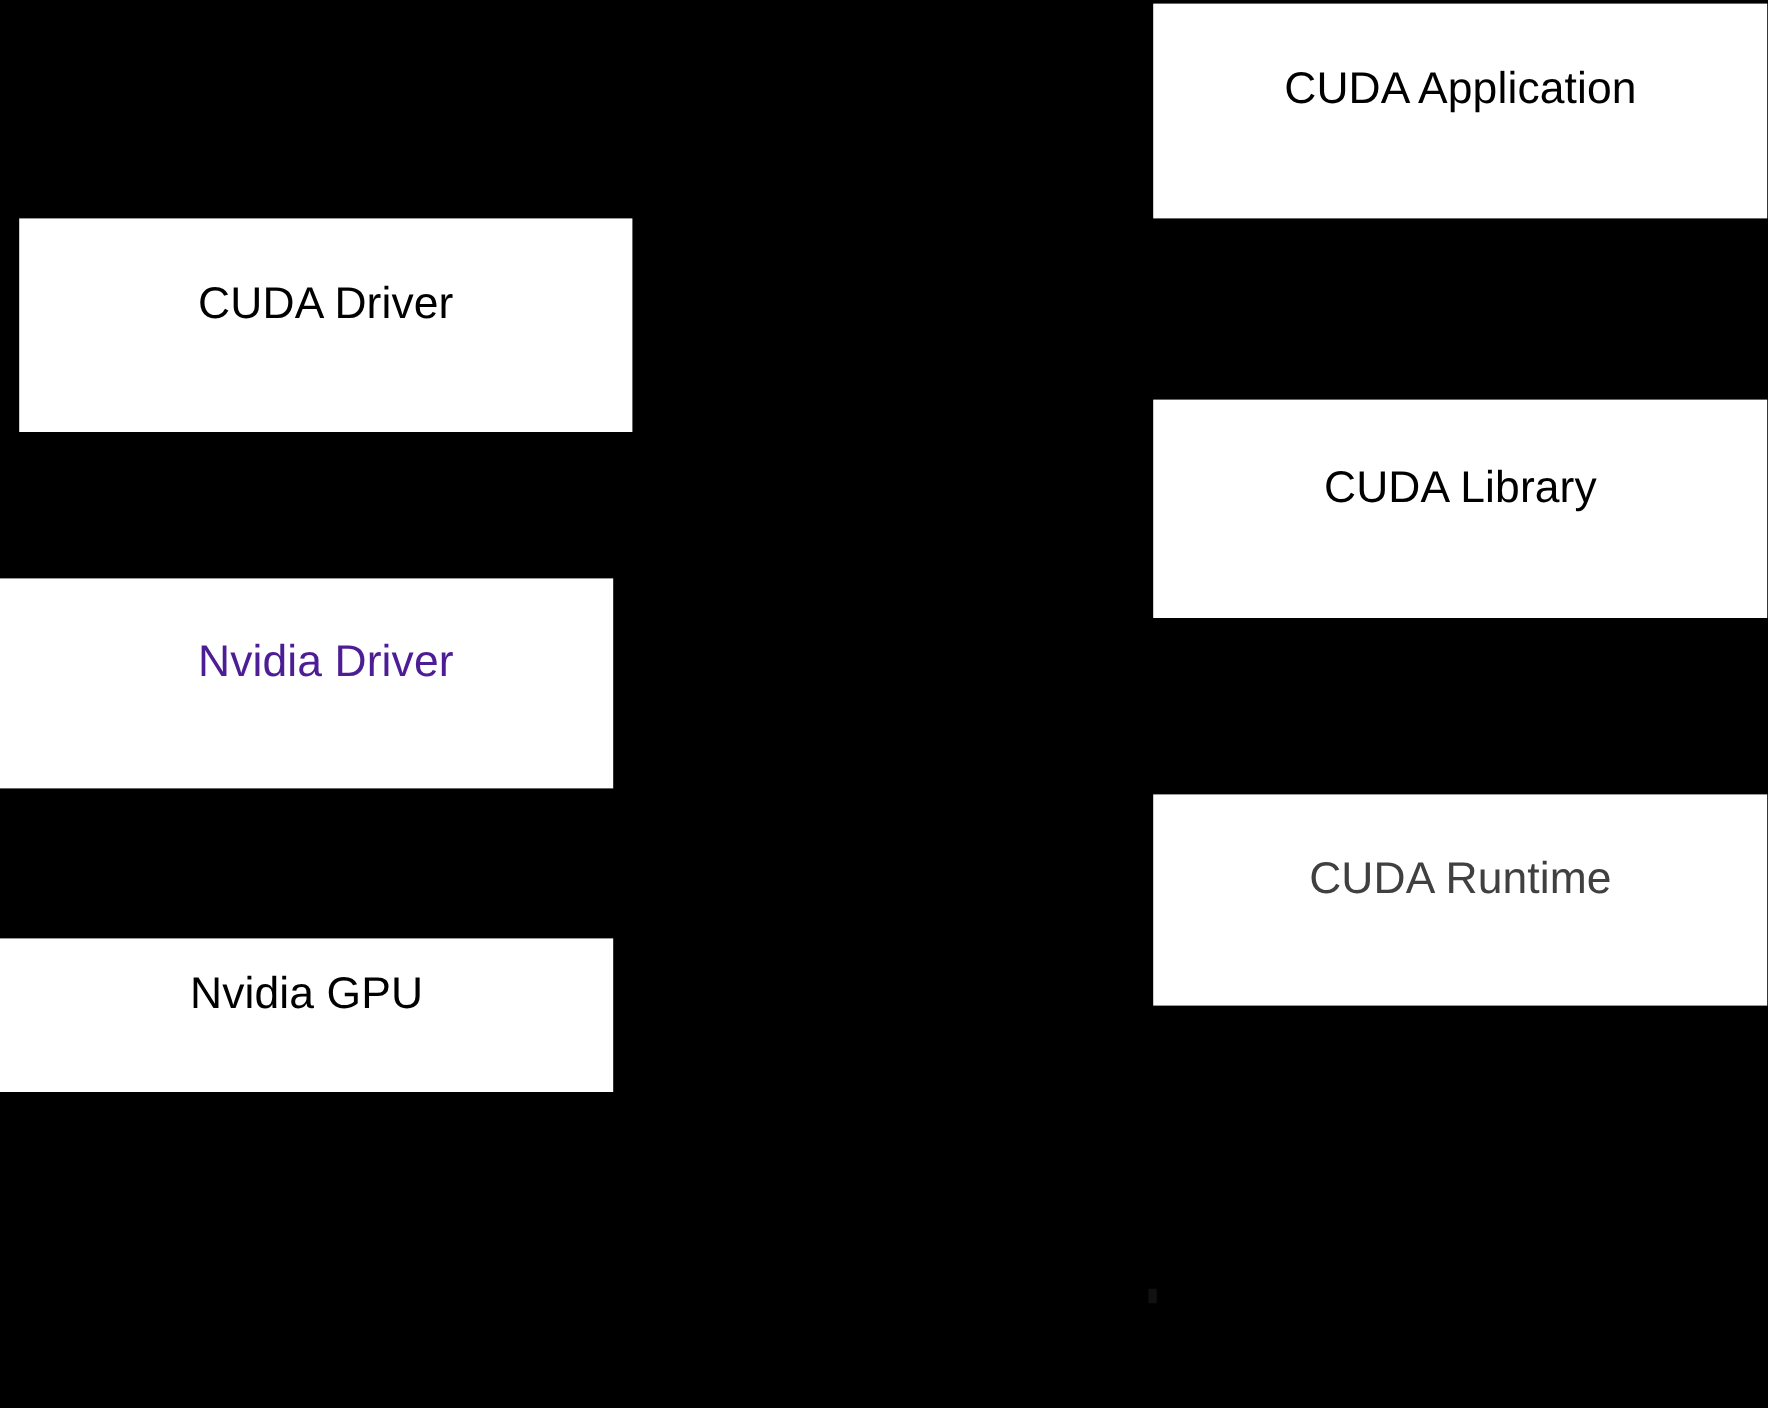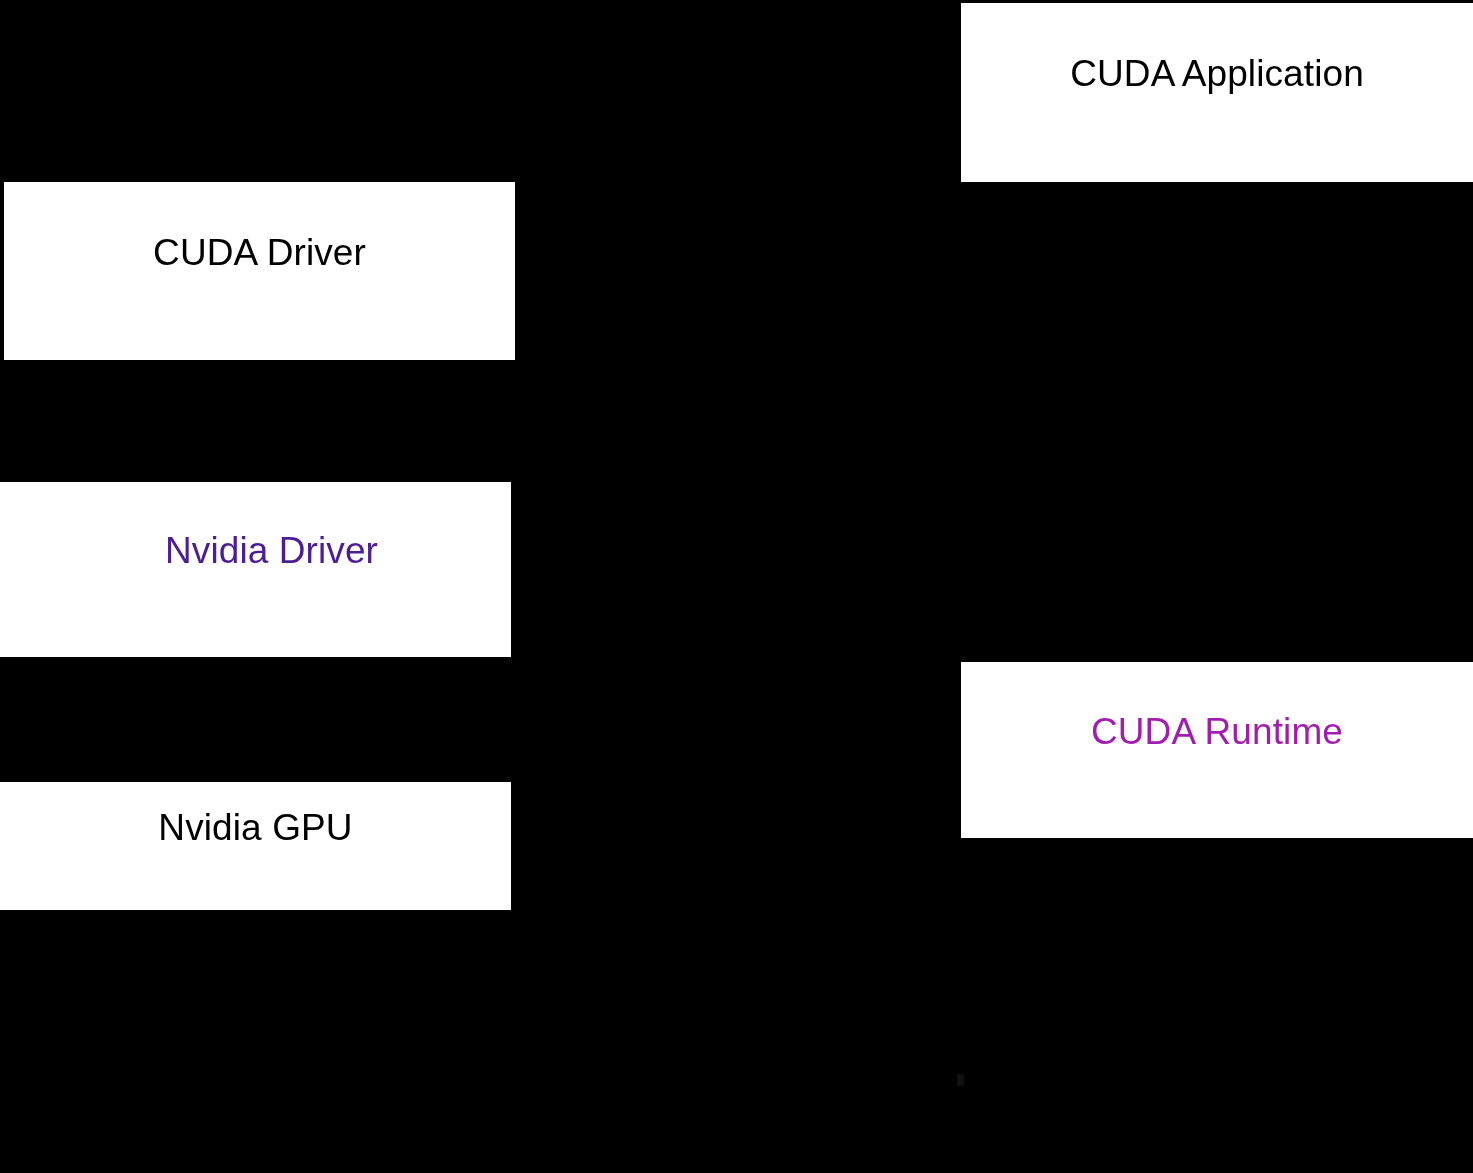--- a/index.html
+++ b/index.html
@@ -53,37 +53,40 @@
     width: 7px;
     height: 12px;
     background: #111111;
   }
 </style>
 </head>
 <body>
 
 <div id="canvas" style="width: 1473px; height: 1173px; background: rgb(0, 0, 0);">
 
-  <div class="node plain" id="n-cuda-driver" style="left: 4px; top: 182px; width: 511px; height: 178px; background: rgb(255, 255, 255);">
+  <div class="node plain" id="n-cuda-driver" style="left: 16px; top: 182px; width: 511px; height: 178px; background: rgb(255, 255, 255);">
     <span class="label" style="color: rgb(0, 0, 0); transform: translateY(-18px);">CUDA Driver</span>
   </div>
 
   <div class="node plain" id="n-nvidia-driver" style="left: 0px; top: 482px; width: 511px; height: 175px; background: rgb(255, 255, 255);">
     <span class="label" style="color: #4c1d95; transform: translateY(-18px); margin-left: 32px;">Nvidia Driver</span>
   </div>
 
   <div class="node plain" id="n-nvidia-gpu" style="left: 0px; top: 782px; width: 511px; height: 128px; background: rgb(255, 255, 255);">
     <span class="label" style="color: rgb(0, 0, 0); transform: translateY(-18px);">Nvidia GPU</span>
   </div>
 
   <div class="node plain" id="n-cuda-application" style="left: 961px; top: 3px; width: 512px; height: 179px; background: rgb(255, 255, 255);">
     <span class="label" style="color: rgb(0, 0, 0); transform: translateY(-18px);">CUDA Application</span>
   </div>
 
+  <div class="node plain" id="n-cuda-library" style="left: 961px; top: 333px; width: 512px; height: 182px; background: rgb(255, 255, 255);">
+    <span class="label" style="color: rgb(0, 0, 0); transform: translateY(-18px);">CUDA Library</span>
+  </div>
 
   <div class="node plain" id="n-cuda-runtime" style="left: 961px; top: 662px; width: 512px; height: 176px; background: rgb(255, 255, 255);">
-    <span class="label" style="color: #a21caf; transform: translateY(-18px);">CUDA Runtime</span>
+    <span class="label" style="color: #404040; transform: translateY(-18px);">CUDA Runtime</span>
   </div>
 
 
   <div class="connector-nub" id="nub-0" style="left: 957px; top: 1074px;"></div>
 
 </div>
 
 </body></html>

